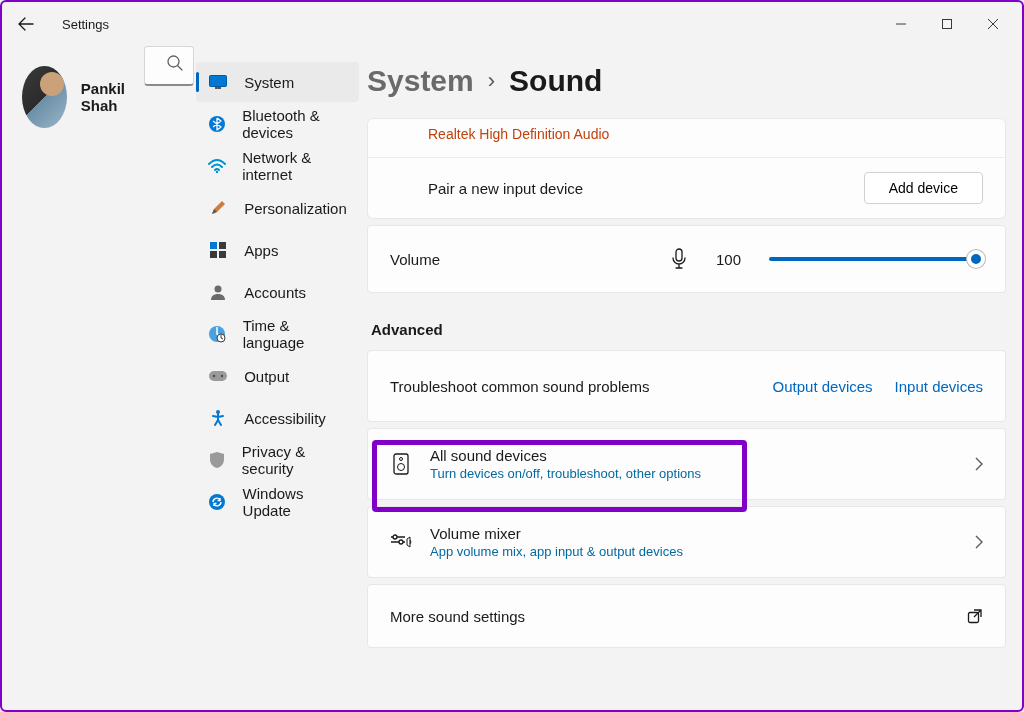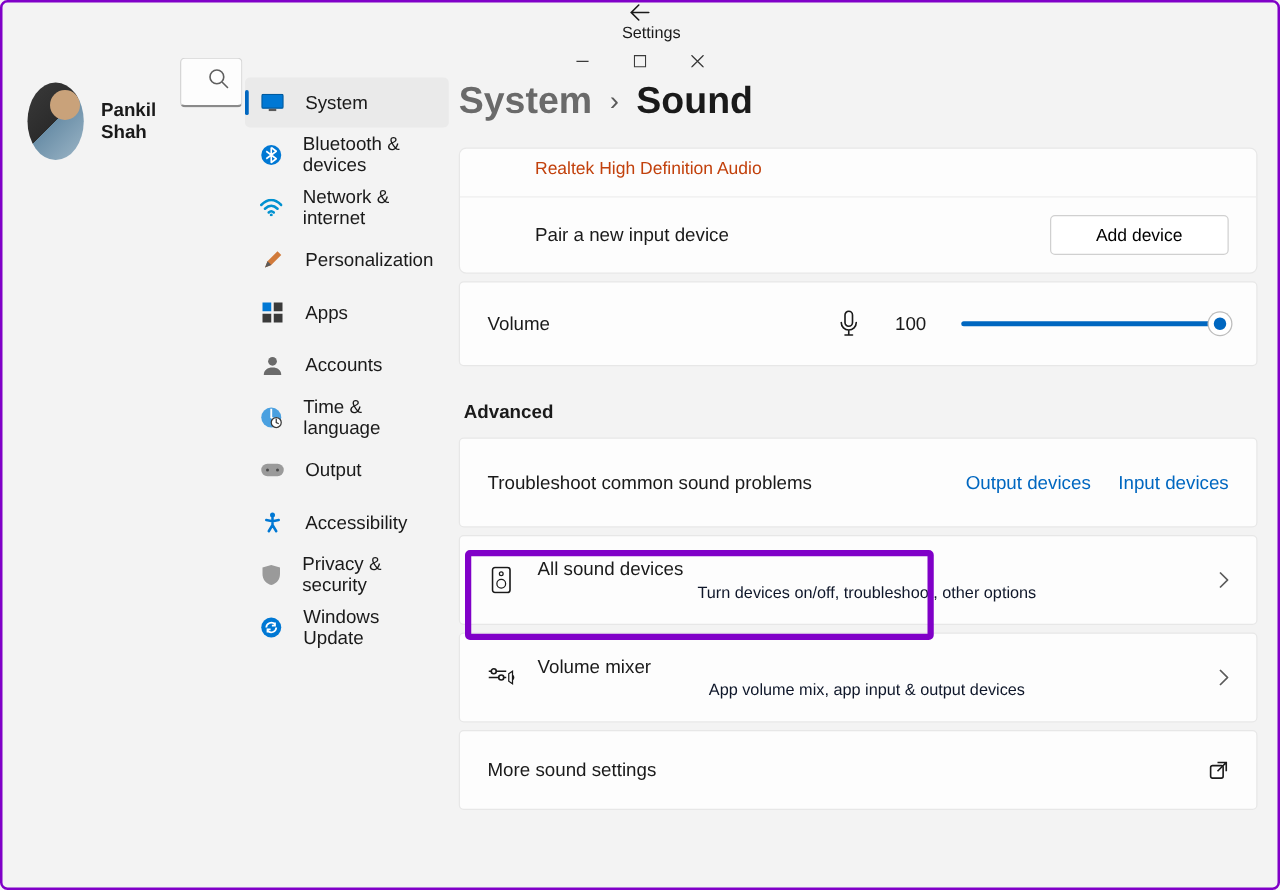--- a/index.html
+++ b/index.html
@@ -8,21 +8,21 @@
     background: #f3f3f3;
     border: 2px solid #8000c8;
     border-radius: 6px;
     overflow: hidden;
     position: relative;
     color: #1a1a1a;
   }
   
   .titlebar {
     display: flex; align-items: center;
-    height: 44px; padding: 0 6px; flex-direction: column;
+    height: 44px; padding: 12px 6px;
   }
   .titlebar .back {
     width: 36px; height: 36px; display:flex; align-items:center; justify-content:center;
     cursor: pointer; border-radius:4px;
   }
   .titlebar .title { font-size: 13px; margin-left: 18px; }
   .titlebar .spacer { flex: 1; }
   .winbtns { display:flex; }
   .winbtn { width: 46px; height: 32px; display:flex; align-items:center; justify-content:center; cursor:pointer; }
   
@@ -85,33 +85,33 @@
   .card.group { border-radius:6px; overflow:hidden; }
   .row {
     display:flex; align-items:center;
     padding: 14px 22px; min-height:54px; gap:18px;
     border-top:1px solid #eee; cursor:pointer;
   }
   .row:first-child { border-top:none; }
   .row .ricon { width:22px; display:flex; justify-content:center; color:#3a3a3a; }
   .row .rtext { flex:1; }
   .row .rtitle { font-size:15px; }
-  .row .rsub { font-size:13px; color:#0f172a; margin-top:2px;text-align:center; }
+  .row .rsub { font-size:13px; color:#0369a1; margin-top:2px; }
   .row .rright { display:flex; align-items:center; gap:22px; }
   .chev { color:#5a5a5a; }
   .extlink { color:#3a3a3a; }
   
   .section-label { font-size:15px; font-weight:600; margin: 28px 0 12px 4px; }
   
   
   .devicetop .row { padding-left: 60px; }
   
   
   .addbtn {
-    padding: 7px 36px; background:#fff; border:1px solid #d0d0d0; border-radius:4px;
+    padding: 7px 24px; background:#fff; border:1px solid #d0d0d0; border-radius:4px;
     font-size:14px; cursor:pointer;
   }
   
   
   .volcard .row { padding:22px 22px; }
   .volctrl { display:flex; align-items:center; gap:28px; }
   .volval { font-size:15px; }
   .slider {
     width:214px; height:4px; background:#0067c0; border-radius:2px; position:relative;
   }

